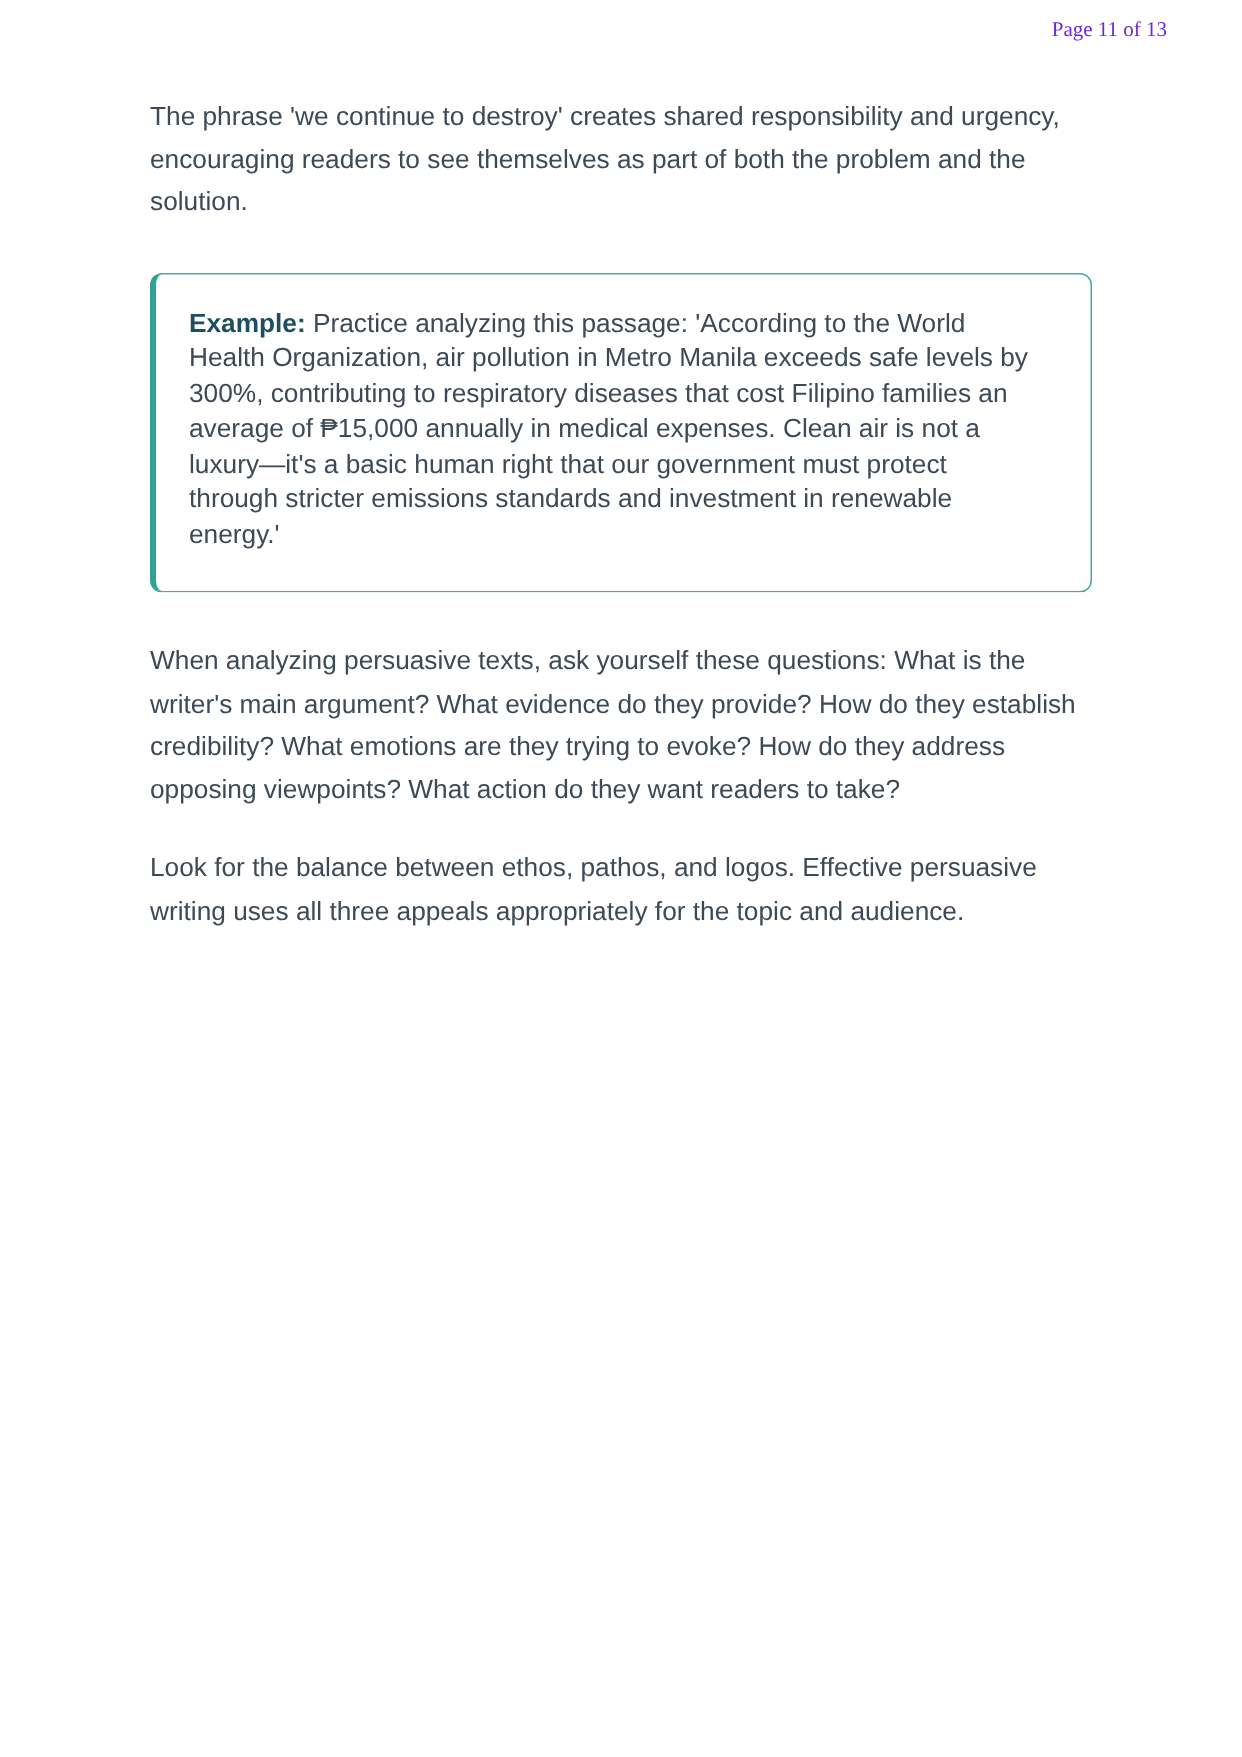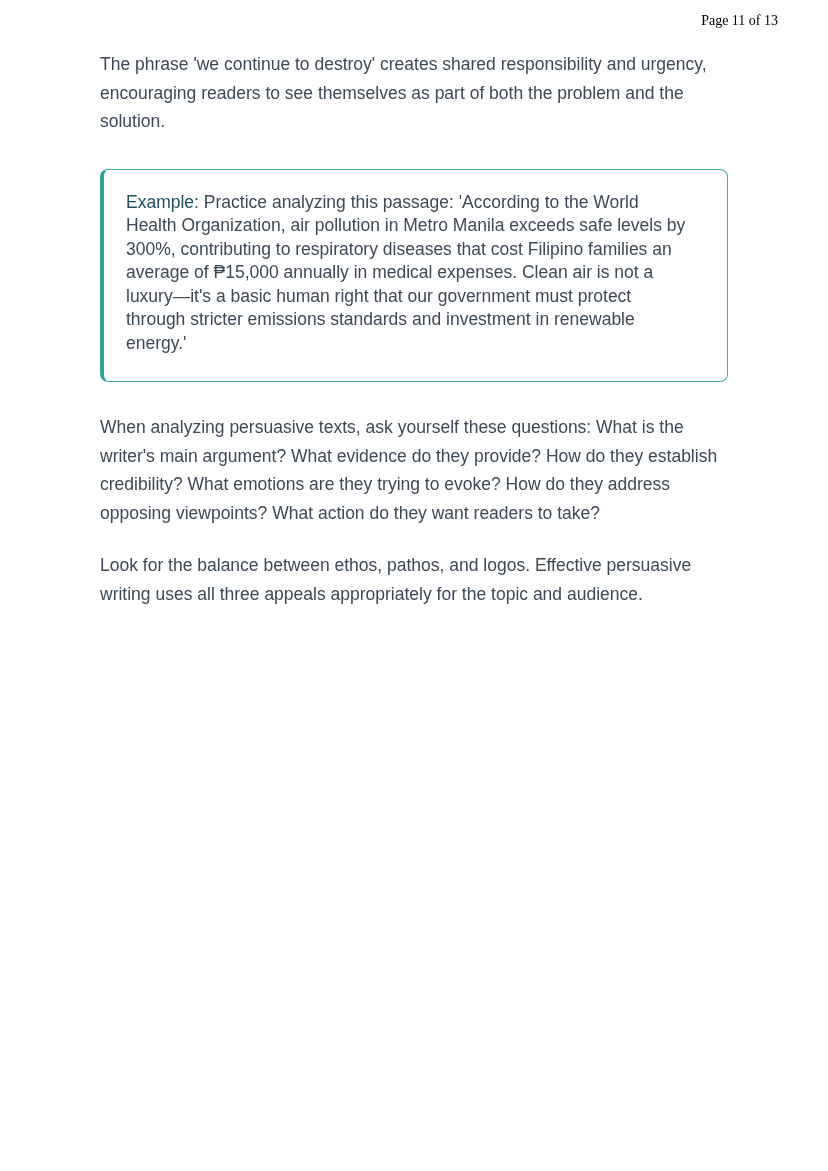--- a/index.html
+++ b/index.html
@@ -11,25 +11,25 @@
     background: #ffffff;
     overflow: hidden;
     font-family: "Liberation Sans", "DejaVu Sans", sans-serif;
   }
   .page-indicator {
     position: absolute;
     top: 13px;
     right: 50px;
     font-family: "Liberation Serif", "DejaVu Serif", serif;
     font-size: 14px;
-    color: #000000;
+    color: #6d28d9;
   }
   .content {
     position: absolute;
-    top: 50px;
+    top: 63px;
     left: 100px;
     width: 628px;
   }
   .body-para {
     font-size: 17.5px;
     line-height: 28.5px;
     color: #3d4956;
     margin: 0 0 24px 0;
   }
   .example-box {
@@ -37,21 +37,21 @@
     border-left: 4px solid #2fa195;
     border-radius: 8px;
     background: #ffffff;
     padding: 21px 36px 26px 22px;
     margin: 33px 0 31px 0;
     font-size: 17.5px;
     line-height: 23.5px;
     color: #3d4956;
   }
   .example-label {
-    font-weight: normal;
+    font-weight: bold;
     color: #1d4f5f;
   }
   .footer-brand {
     position: absolute;
     bottom: 16px;
     left: 0;
     width: 100%;
     text-align: center;
     font-size: 17px;
     color: #b6babe;

